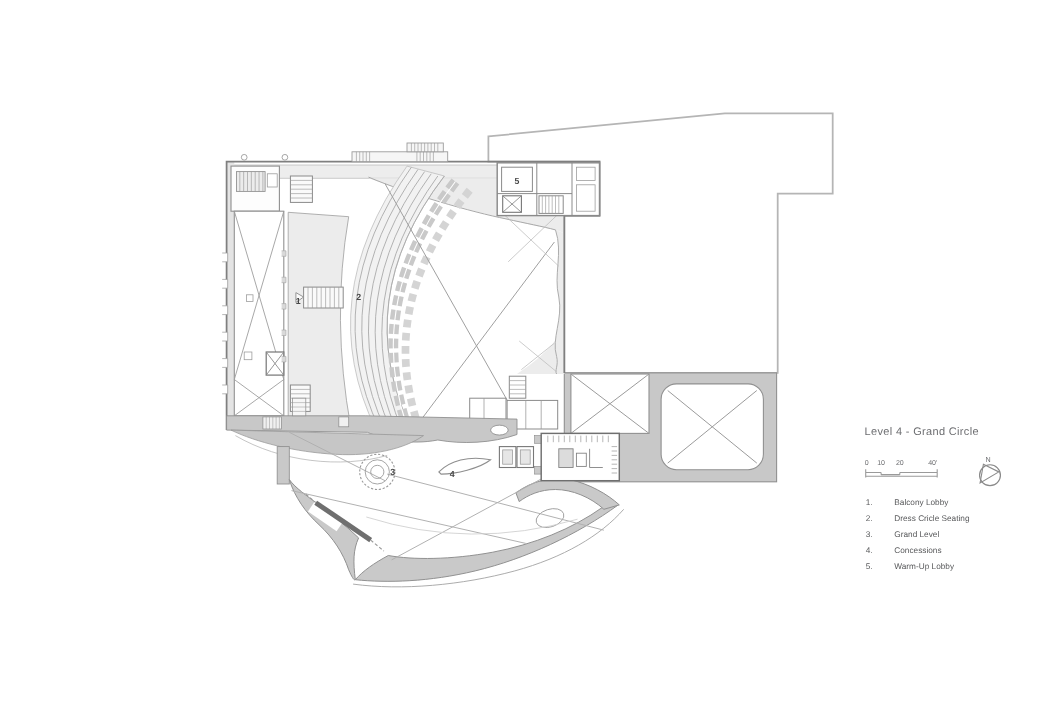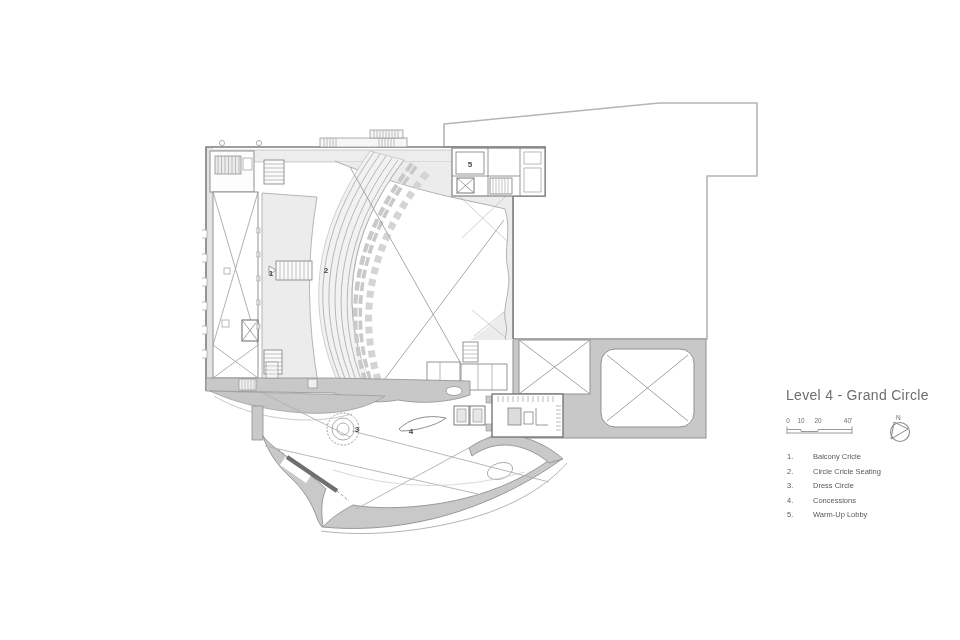--- a/index.html
+++ b/index.html
@@ -1,20 +1,20 @@
 <!DOCTYPE html>
 <html><head>
 <meta charset="utf-8">
 <style>
   html,body{margin:0;padding:0;background:#fff;overflow:hidden;}
   .stage{position:relative;width:960px;height:640px;background:#fff;
          font-family:"Liberation Sans",sans-serif;}
   .plan-svg{position:absolute;left:0;top:0;}
   
-  .panel-title{position:absolute;left:786px;top:387px;font-size:14px;
+  .panel-title{position:absolute;left:786px;top:387px;font-size:10px;
                letter-spacing:.3px;color:#6d6e71;white-space:nowrap;}
   .scale-svg{position:absolute;left:784px;top:414px;}
   .north-svg{position:absolute;left:885px;top:412px;}
   .legend{position:absolute;left:787px;top:450px;font-size:7.5px;color:#58595b;}
   .legend-row{display:flex;line-height:14.6px;}
   .legend-num{width:26px;}
   .legend-label{white-space:nowrap;}
   .scale-text{font-size:6.4px;fill:#6d6e71;font-family:"Liberation Sans",sans-serif;}
   .north-text{font-size:6.5px;fill:#6d6e71;font-family:"Liberation Sans",sans-serif;}
   .marker{font-size:8px;font-weight:700;fill:#474747;font-family:"Liberation Sans",sans-serif;}
@@ -232,29 +232,29 @@
 
   <svg class="north-svg" width="30" height="32" viewBox="0 0 30 32">
     <text class="north-text" x="11" y="8">N</text>
     <circle cx="15" cy="20" r="9.5" fill="none" stroke="#8a8a8a" stroke-width="1.1"></circle>
     <path d="M9,10 L23,17 L6,27 Z" fill="none" stroke="#8a8a8a" stroke-width="1"></path>
   </svg>
 
   <div class="legend">
     <div class="legend-row">
       <span class="legend-num">1.</span>
-      <span class="legend-label">Balcony Cricle</span>
+      <span class="legend-label">Balcony Lobby</span>
     </div>
     <div class="legend-row">
       <span class="legend-num">2.</span>
-      <span class="legend-label">Circle Cricle Seating</span>
+      <span class="legend-label">Dress Cricle Seating</span>
     </div>
     <div class="legend-row">
       <span class="legend-num">3.</span>
-      <span class="legend-label">Dress Circle</span>
+      <span class="legend-label">Grand Level</span>
     </div>
     <div class="legend-row">
       <span class="legend-num">4.</span>
       <span class="legend-label">Concessions</span>
     </div>
     <div class="legend-row">
       <span class="legend-num">5.</span>
       <span class="legend-label">Warm-Up Lobby</span>
     </div>
   </div>

